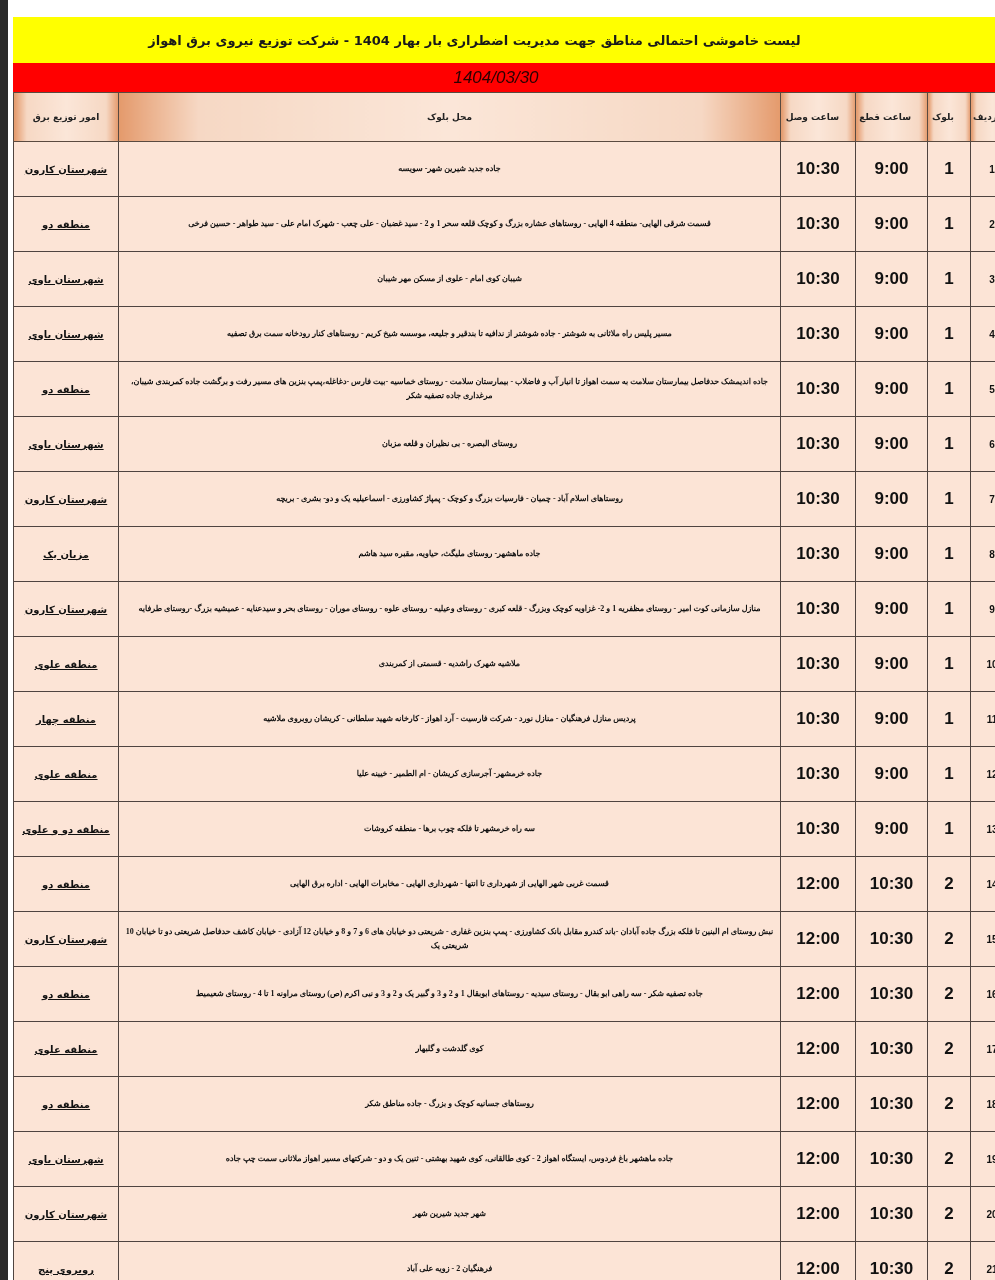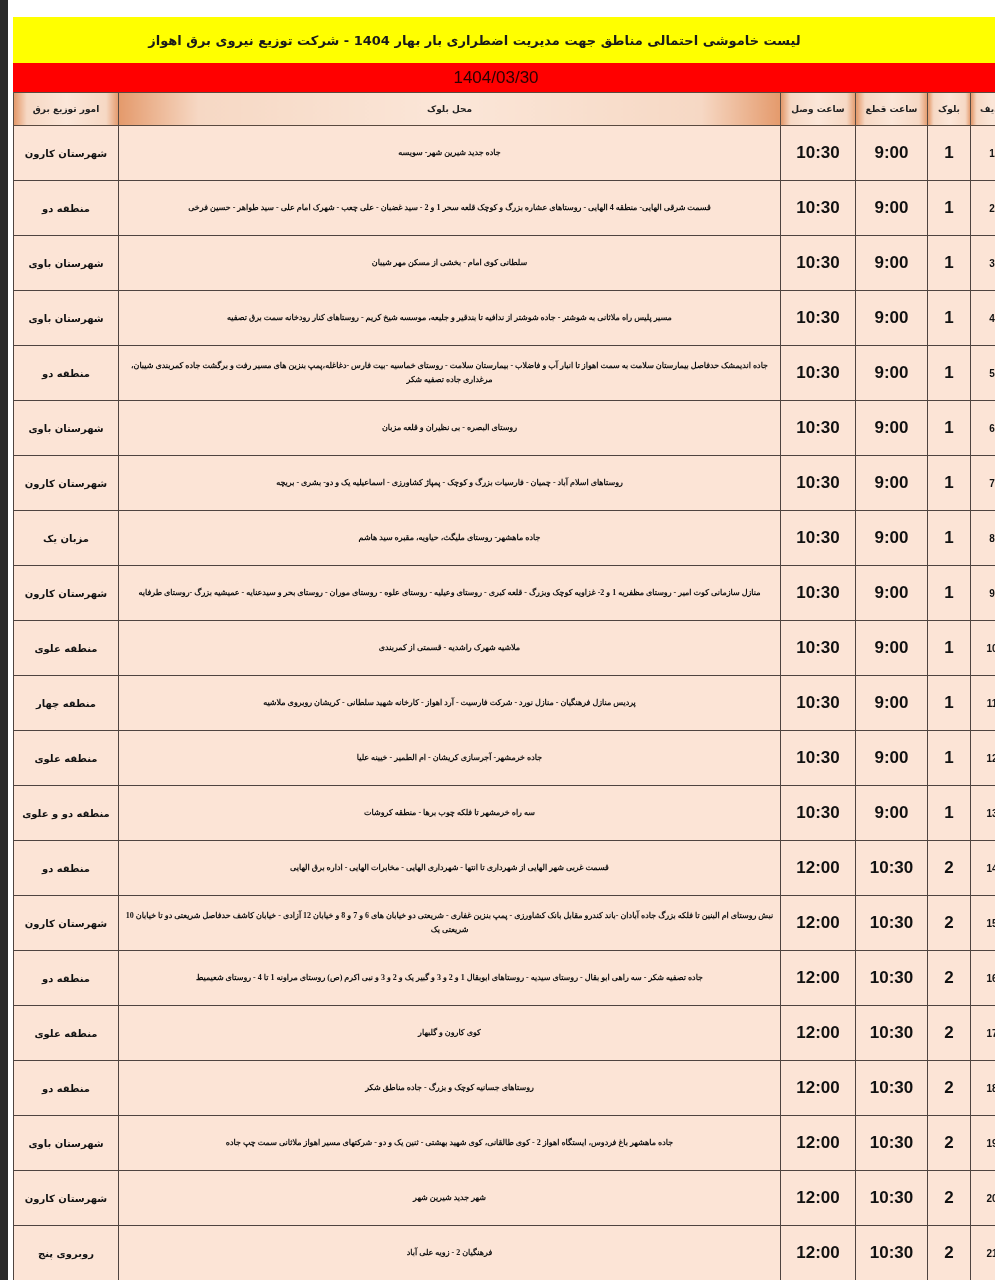--- a/index.html
+++ b/index.html
@@ -24,40 +24,41 @@
     font-weight:bold; font-size:13px; color:#1a1a1a;
     margin-right:77px;
   }
   .date-band {
     height:29px; background:#ff0000;
     display:flex; align-items:center; justify-content:center;
   }
   .date-band span {
     font-family:"Liberation Sans", sans-serif; font-size:17px; color:#2b0000;
     margin-right:34px;
+    font-style:italic;
   }
   table {
     border-collapse:collapse; table-layout:fixed; direction:rtl;
     width:1000px;
   }
   th {
-    height:16px; padding:8px; font-size:9px; font-weight:bold; color:#222;
+    height:16px; padding:16px; font-size:9px; font-weight:bold; color:#222;
     border:1px solid #5a4a40;
     background:linear-gradient(to right, #e49a6c 0%, #f6d8c4 12%, #fbe6d8 50%, #f6d8c4 88%, #e49a6c 100%);
     white-space:nowrap; overflow:hidden;
   }
   td {
     height:54px; padding:0 3px; border:1px solid #4f4440;
     background:#fce4d6; text-align:center; vertical-align:middle;
     color:#111;
   }
   td.num-row { font-family:"Liberation Sans", sans-serif; font-size:10px; font-weight:bold; }
   td.num-big { font-family:"Liberation Sans", sans-serif; font-size:17px; font-weight:bold; }
   td.loc { font-size:8px; font-weight:bold; line-height:14px;font-family:Liberation Serif, serif; }
-  td.dist { font-size:10px; font-weight:bold; }
+  td.dist { font-size:10px; font-weight:bold;text-decoration:underline; }
 </style>
 </head>
 <body>
 
 <div class="left-edge"></div>
 
 <div class="sheet">
   <div class="title-band">
     <span>لیست خاموشی احتمالی مناطق جهت مدیریت اضطراری بار بهار 1404 - شرکت توزیع نیروی برق اهواز</span>
   </div>
@@ -99,21 +100,21 @@
         <td class="num-big">9:00</td>
         <td class="num-big">10:30</td>
         <td class="loc">قسمت شرقی الهایی- منطقه 4 الهایی - روستاهای عشاره بزرگ و کوچک قلعه سحر 1 و 2 - سید غضبان - علی چعب - شهرک امام علی - سید طواهر - حسین فرخی</td>
         <td class="dist">منطقه دو</td>
       </tr>
       <tr>
         <td class="num-row">3</td>
         <td class="num-big">1</td>
         <td class="num-big">9:00</td>
         <td class="num-big">10:30</td>
-        <td class="loc">سلطانی کوی امام - بخشی از مسکن مهر شیبان</td>
+        <td class="loc">شیبان کوی امام - علوی از مسکن مهر شیبان</td>
         <td class="dist">شهرستان باوی</td>
       </tr>
       <tr>
         <td class="num-row">4</td>
         <td class="num-big">1</td>
         <td class="num-big">9:00</td>
         <td class="num-big">10:30</td>
         <td class="loc">مسیر پلیس راه ملاثانی به شوشتر - جاده شوشتر از ندافیه تا بندقیر و جلیعه، موسسه شیخ کریم - روستاهای کنار رودخانه سمت برق تصفیه</td>
         <td class="dist">شهرستان باوی</td>
       </tr>
@@ -211,21 +212,21 @@
         <td class="num-big">10:30</td>
         <td class="num-big">12:00</td>
         <td class="loc">جاده تصفیه شکر - سه راهی ابو بقال - روستای سیدیه - روستاهای ابوبقال 1 و 2 و 3 و گبیر یک و 2 و 3 و نبی اکرم (ص) روستای مراونه 1 تا 4 - روستای شعیمیط</td>
         <td class="dist">منطقه دو</td>
       </tr>
       <tr>
         <td class="num-row">17</td>
         <td class="num-big">2</td>
         <td class="num-big">10:30</td>
         <td class="num-big">12:00</td>
-        <td class="loc">کوی کارون و گلبهار</td>
+        <td class="loc">کوی گلدشت و گلبهار</td>
         <td class="dist">منطقه علوی</td>
       </tr>
       <tr>
         <td class="num-row">18</td>
         <td class="num-big">2</td>
         <td class="num-big">10:30</td>
         <td class="num-big">12:00</td>
         <td class="loc">روستاهای جسانیه کوچک و بزرگ - جاده مناطق شکر</td>
         <td class="dist">منطقه دو</td>
       </tr>

